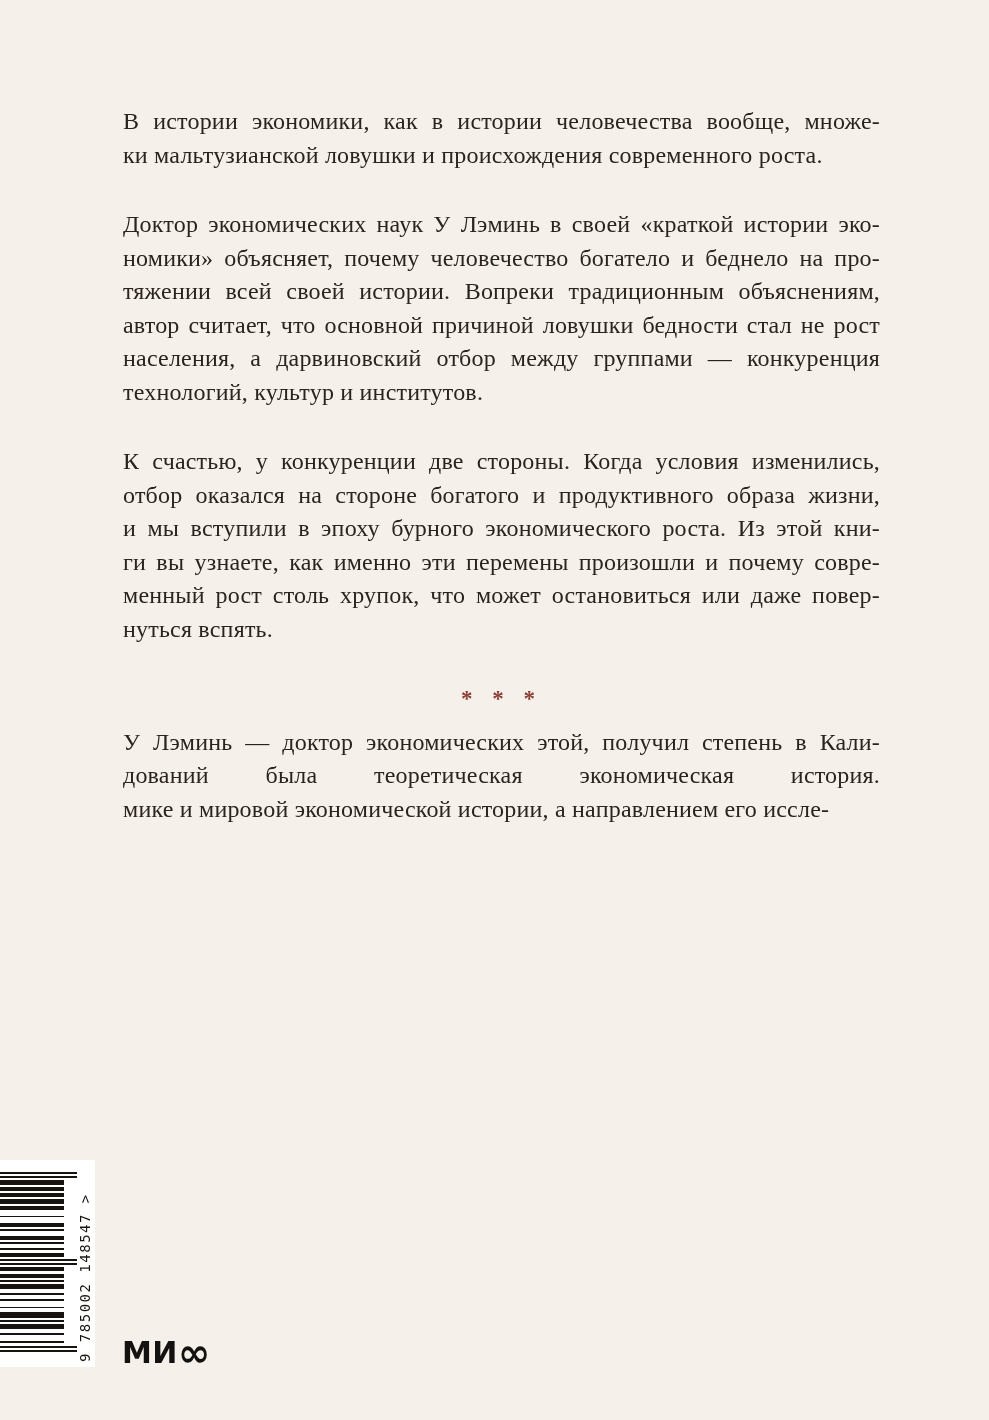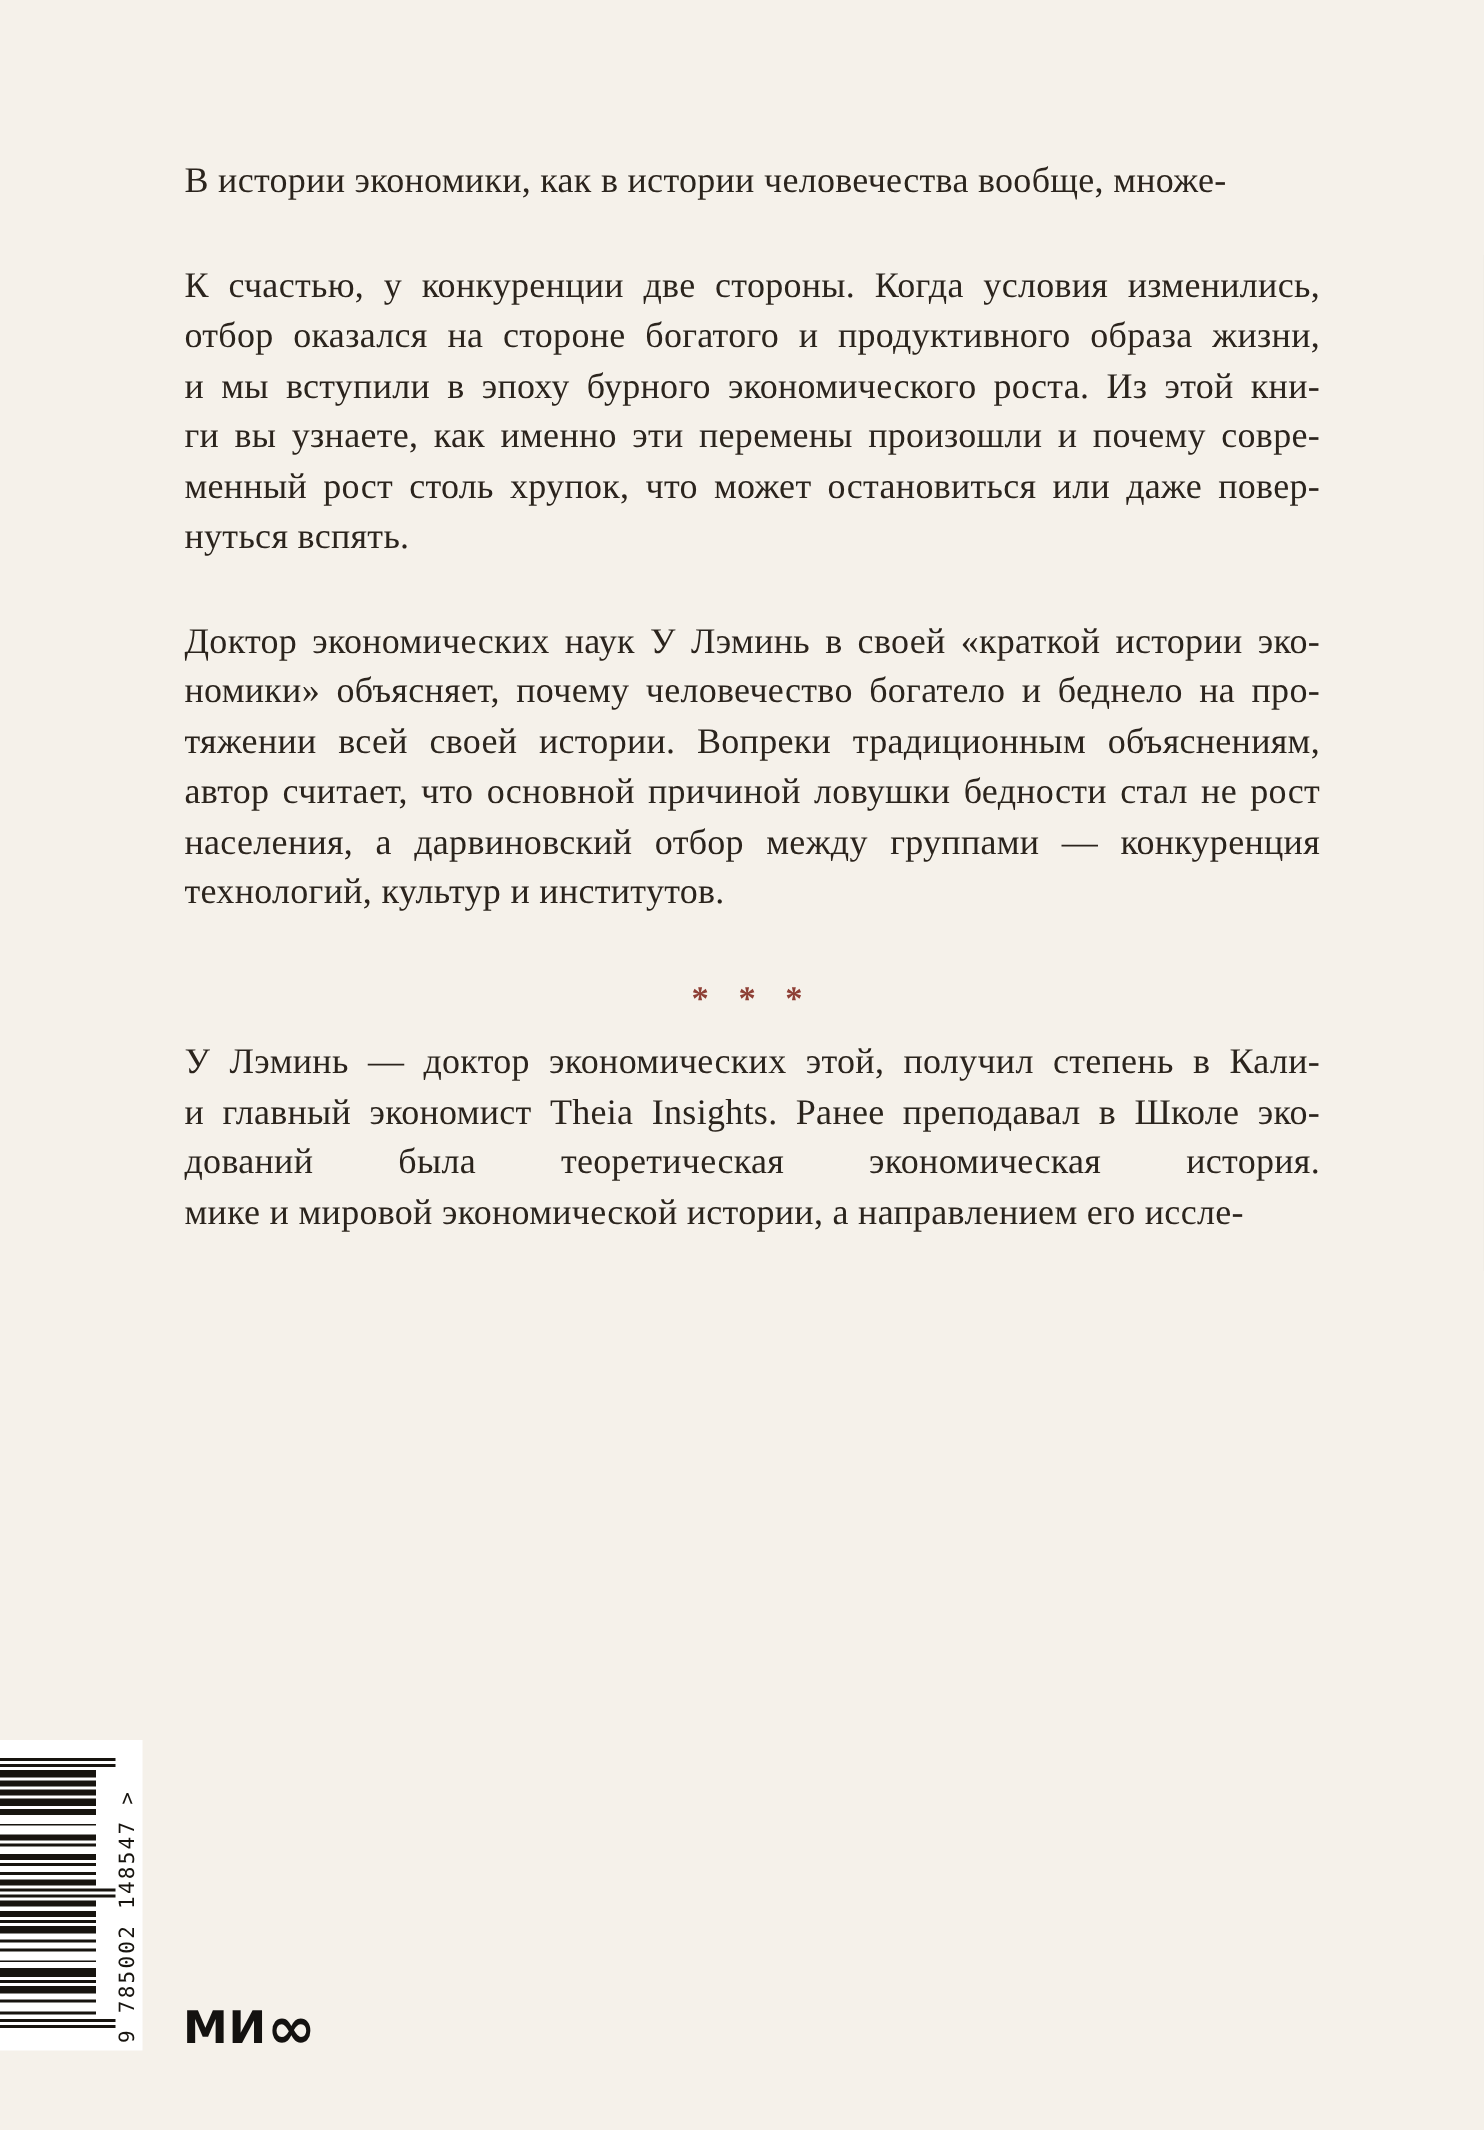--- a/index.html
+++ b/index.html
@@ -102,45 +102,45 @@
 </style>
 </head>
 <body>
 
 <div class="page">
 
   <div class="text-column">
 
     <div class="para">
         <div class="line">В истории экономики, как в истории человечества вообще, множе-</div>
+        <div class="line">ки мальтузианской ловушки и происхождения современного роста.</div>
+      </div>
+
+    <div class="para">
+        <div class="line">Доктор экономических наук У Лэминь в своей «краткой истории эко-</div>
+        <div class="line">номики» объясняет, почему человечество богатело и беднело на про-</div>
+        <div class="line">тяжении всей своей истории. Вопреки традиционным объяснениям,</div>
+        <div class="line">автор считает, что основной причиной ловушки бедности стал не рост</div>
+        <div class="line">населения, а дарвиновский отбор между группами — конкуренция</div>
+        <div class="line">технологий, культур и институтов.</div>
       </div>
 
     <div class="para">
         <div class="line">К счастью, у конкуренции две стороны. Когда условия изменились,</div>
         <div class="line">отбор оказался на стороне богатого и продуктивного образа жизни,</div>
         <div class="line">и мы вступили в эпоху бурного экономического роста. Из этой кни-</div>
         <div class="line">ги вы узнаете, как именно эти перемены произошли и почему совре-</div>
         <div class="line">менный рост столь хрупок, что может остановиться или даже повер-</div>
         <div class="line">нуться вспять.</div>
       </div>
 
-    <div class="para">
-        <div class="line">Доктор экономических наук У Лэминь в своей «краткой истории эко-</div>
-        <div class="line">номики» объясняет, почему человечество богатело и беднело на про-</div>
-        <div class="line">тяжении всей своей истории. Вопреки традиционным объяснениям,</div>
-        <div class="line">автор считает, что основной причиной ловушки бедности стал не рост</div>
-        <div class="line">населения, а дарвиновский отбор между группами — конкуренция</div>
-        <div class="line">технологий, культур и институтов.</div>
-      </div>
-
     <div class="separator">* * *</div>
 
     <div class="para">
         <div class="line">У Лэминь — доктор экономических этой, получил степень в Кали-</div>
-        <div class="line">и главный экономист Theia Insights. Ранее преподавал в Школе эко-</div>
         <div class="line">дований была теоретическая экономическая история.</div>
         <div class="line">мике и мировой экономической истории, а направлением его иссле-</div>
       </div>
 
   </div>
 
   <div class="barcode">
     <div class="bars">
         <div class="bar guard" style="height: 1.9px;"></div>
         <div class="space" style="height: 1.9px;"></div>

